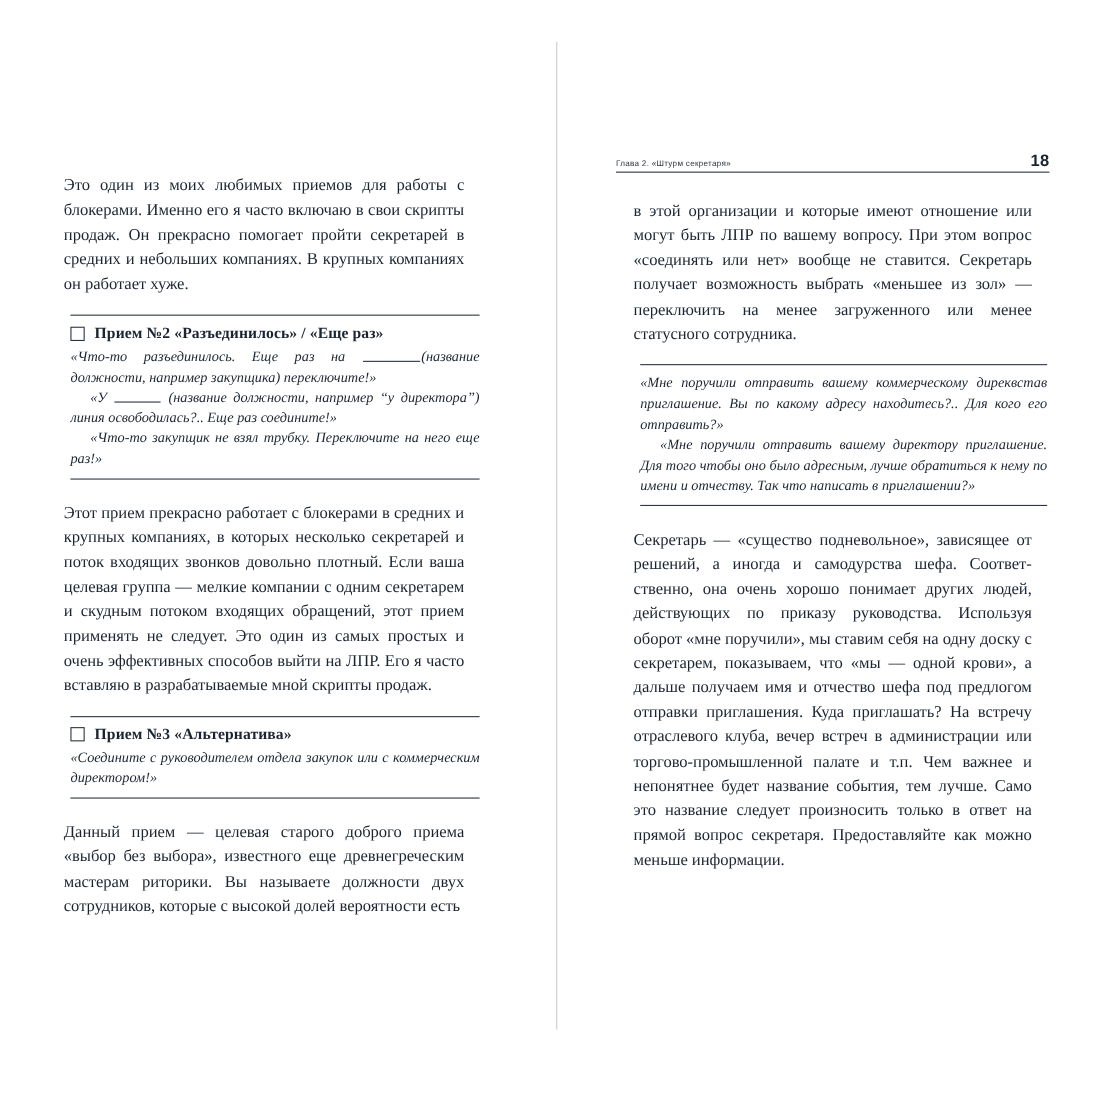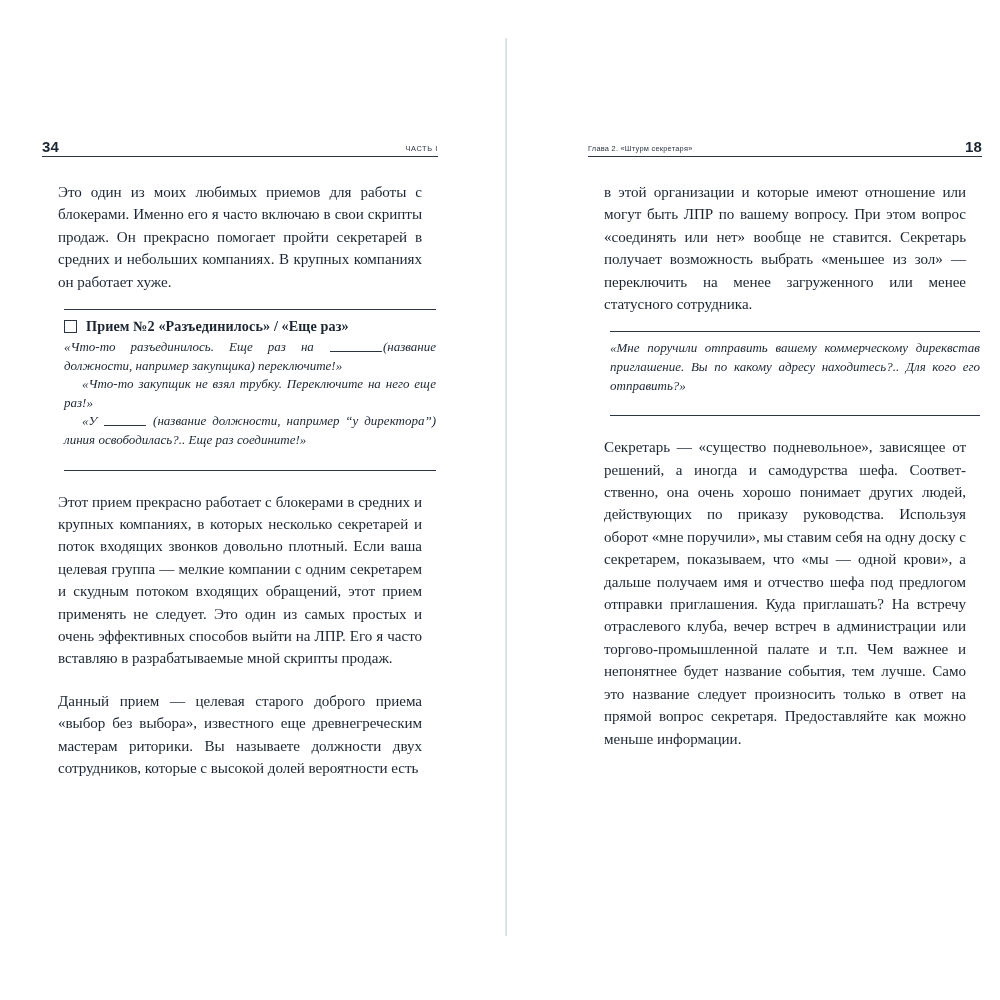--- a/index.html
+++ b/index.html
@@ -39,21 +39,21 @@
     height: 1000px;
   }
   .page-left  { left: 0px;   width: 500px; }
   .page-right { left: 500px; width: 500px; }
 
   .page-inner {
     position: absolute;
     top: 134px;
   }
   .page-left  .page-inner { left: 42px;  width: 396px; }
-  .page-right .page-inner { left: 88px;  width: 394px; }
+  .page-right .page-inner { left: 60px;  width: 394px; }
 
   
   .runhead {
     display: flex;
     align-items: flex-end;
     justify-content: space-between;
     height: 20px;
     border-bottom: 1.6px solid #2c3643;
     padding-bottom: 2px;
   }
@@ -87,21 +87,21 @@
     hyphens: manual;
   }
   p.body.first { margin-top: 24px; }
   p.body.gap   { margin-top: 20px; }
 
   
   .technique {
     margin-top: 10px;
     border-top: 1.7px solid #2c3643;
     border-bottom: 1.7px solid #2c3643;
-    padding: 7px 0 20px 0;
+    padding: 7px 0 8px 0;
   }
   .page-left  .technique { margin-left: 22px; margin-right: 2px; }
   .page-right .technique { margin-left: 22px; margin-right: 2px; }
 
   .technique-head {
     display: flex;
     align-items: center;
     gap: 9px;
     margin-bottom: 3px;
   }
@@ -144,57 +144,61 @@
 </head>
 <body>
 
 <div class="spread">
 
   <div class="spine"></div>
 
   <div class="page page-left">
     <div class="page-inner">
 
-      <div class="runhead">
-        <div class="folio">34</div>
-        <div class="runhead-title caps">ЧАСТЬ I</div>
-      </div>
 
       <p class="body first">Это один из моих любимых приемов для работы с блоке­рами. Именно его я часто включаю в свои скрипты про­даж. Он прекрасно помогает пройти секретарей в сред­них и небольших компаниях. В крупных компаниях он работает хуже.</p>
 
       <div class="technique">
         <div class="technique-head">
           <span class="checkbox"></span>
           <span class="technique-title">Прием №2 «Разъединилось» / «Еще раз»</span>
         </div>
         <p class="script"><span>«Что-то разъединилось. Еще раз на </span><span class="blank"></span><span>(назва­ние должности, например закупщика) переключите!»</span></p>
+        <p class="script"><span>«У </span><span class="blank short"></span><span> (название должности, например “у дирек­тора”) линия освободилась?.. Еще раз соедините!»</span></p>
         <p class="script">«Что-то закупщик не взял трубку. Переключите на него еще раз!»</p>
-        <p class="script"><span>«У </span><span class="blank short"></span><span> (название должности, например “у дирек­тора”) линия освободилась?.. Еще раз соедините!»</span></p>
       </div>
 
       <p class="body gap">Этот прием прекрасно работает с блокерами в средних и крупных компаниях, в которых несколько секретарей и поток входящих звонков довольно плотный. Если ваша целевая группа — мелкие компании с одним секретарем и скудным потоком входящих обращений, этот прием применять не следует. Это один из самых простых и очень эффективных способов выйти на ЛПР. Его я часто встав­ляю в разрабатываемые мной скрипты продаж.</p>
 
+      <div class="technique">
+        <div class="technique-head">
+          <span class="checkbox"></span>
+          <span class="technique-title">Прием №3 «Альтернатива»</span>
+        </div>
+        <p class="script">«Соедините с руководителем отдела закупок или с ком­мерческим директором!»</p>
+      </div>
 
       <p class="body gap">Данный прием — целевая старого доброго приема «выбор без выбора», известного еще древнегреческим мастерам риторики. Вы называете должности двух сотрудников, которые с высокой долей вероятности есть</p>
 
     </div>
   </div>
 
   <div class="page page-right">
     <div class="page-inner">
 
       <div class="runhead">
         <div class="runhead-title">Глава 2.  «Штурм секретаря»</div>
         <div class="folio">18</div>
       </div>
 
       <p class="body first">в этой организации и которые имеют отношение или могут быть ЛПР по вашему вопросу. При этом вопрос «соединять или нет» вообще не ставится. Секретарь полу­чает возможность выбрать «меньшее из зол» — пере­ключить на менее загруженного или менее статусного сотрудника.</p>
 
       <div class="technique">
         <p class="script">«Мне поручили отправить вашему коммерческому дирек­встав приглашение. Вы по какому адресу находитесь?.. Для кого его отправить?»</p>
+        <p class="script">«Мне поручили отправить вашему директору пригла­шение. Для того чтобы оно было адресным, лучше обра­титься к нему по имени и отчеству. Так что написать в приглашении?»</p>
       </div>
 
       <p class="body gap">Секретарь — «существо подневольное», зависящее от решений, а иногда и самодурства шефа. Соответ­ственно, она очень хорошо понимает других людей, действующих по приказу руководства. Используя оборот «мне поручили», мы ставим себя на одну доску с секре­тарем, показываем, что «мы — одной крови», а дальше получаем имя и отчество шефа под предлогом отправки приглашения. Куда приглашать? На встречу отрасле­вого клуба, вечер встреч в администрации или торгово-промышленной палате и т.п. Чем важнее и непонятнее будет название события, тем лучше. Само это название следует произносить только в ответ на прямой вопрос секретаря. Предоставляйте как можно меньше инфор­мации.</p>
 
     </div>
   </div>
 
 </div>
 
 </body></html>

